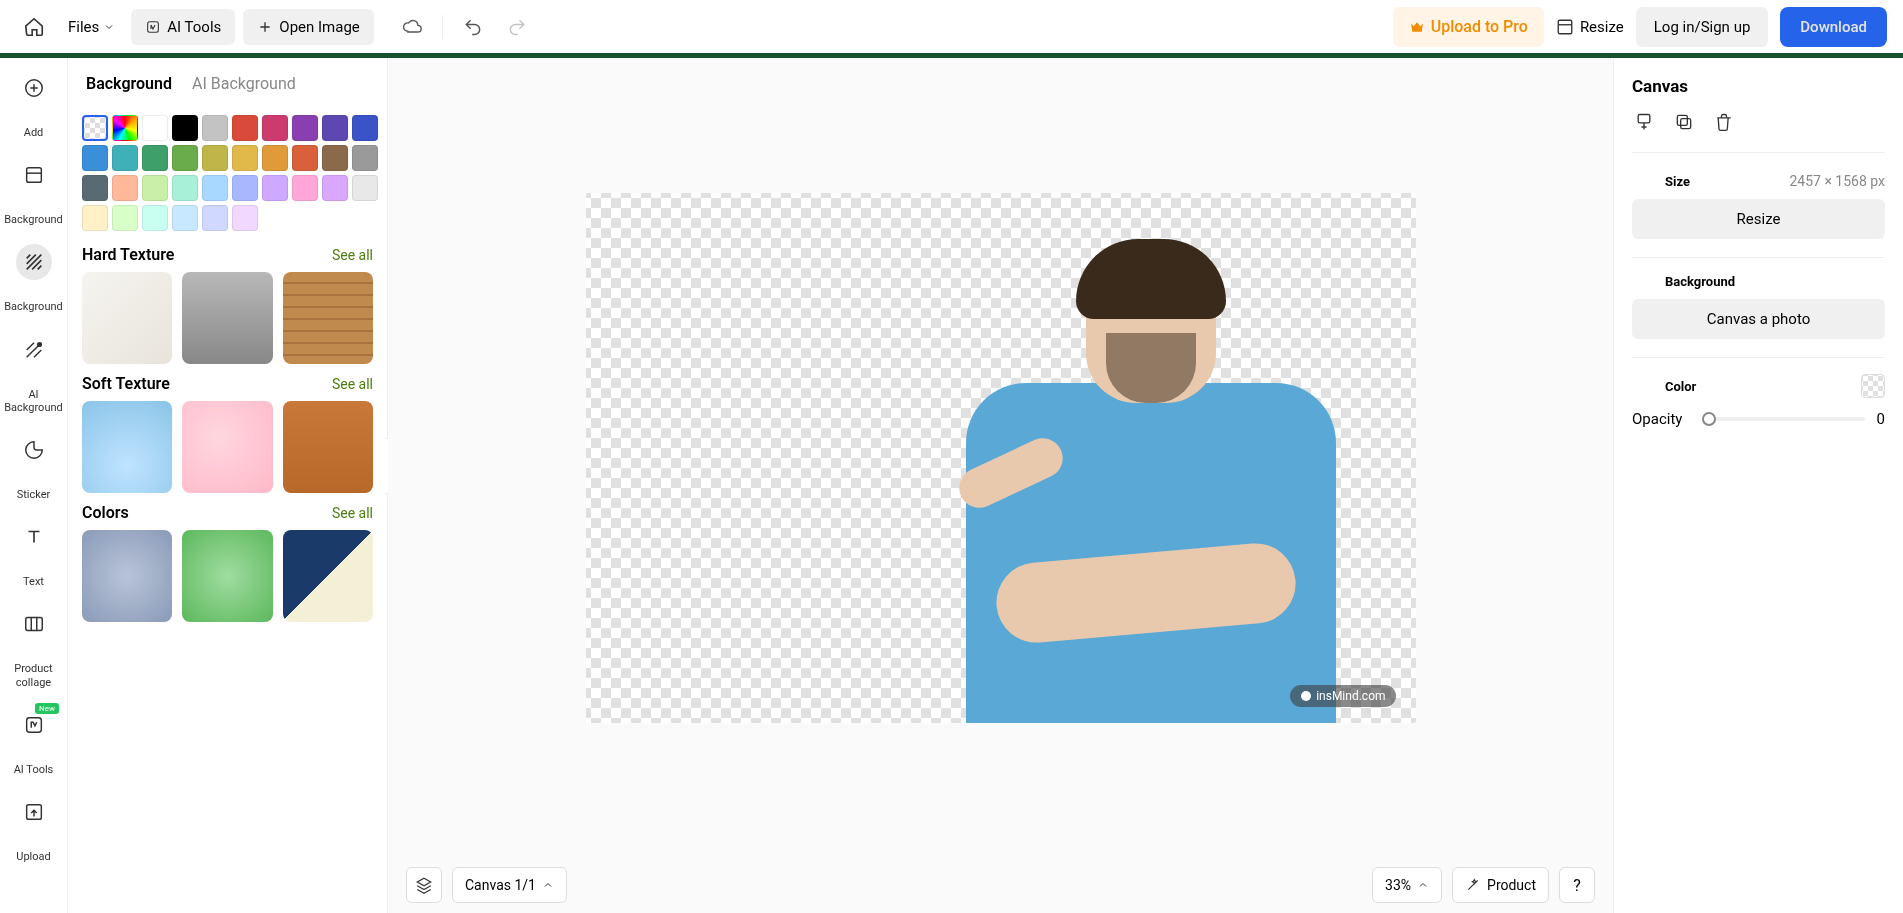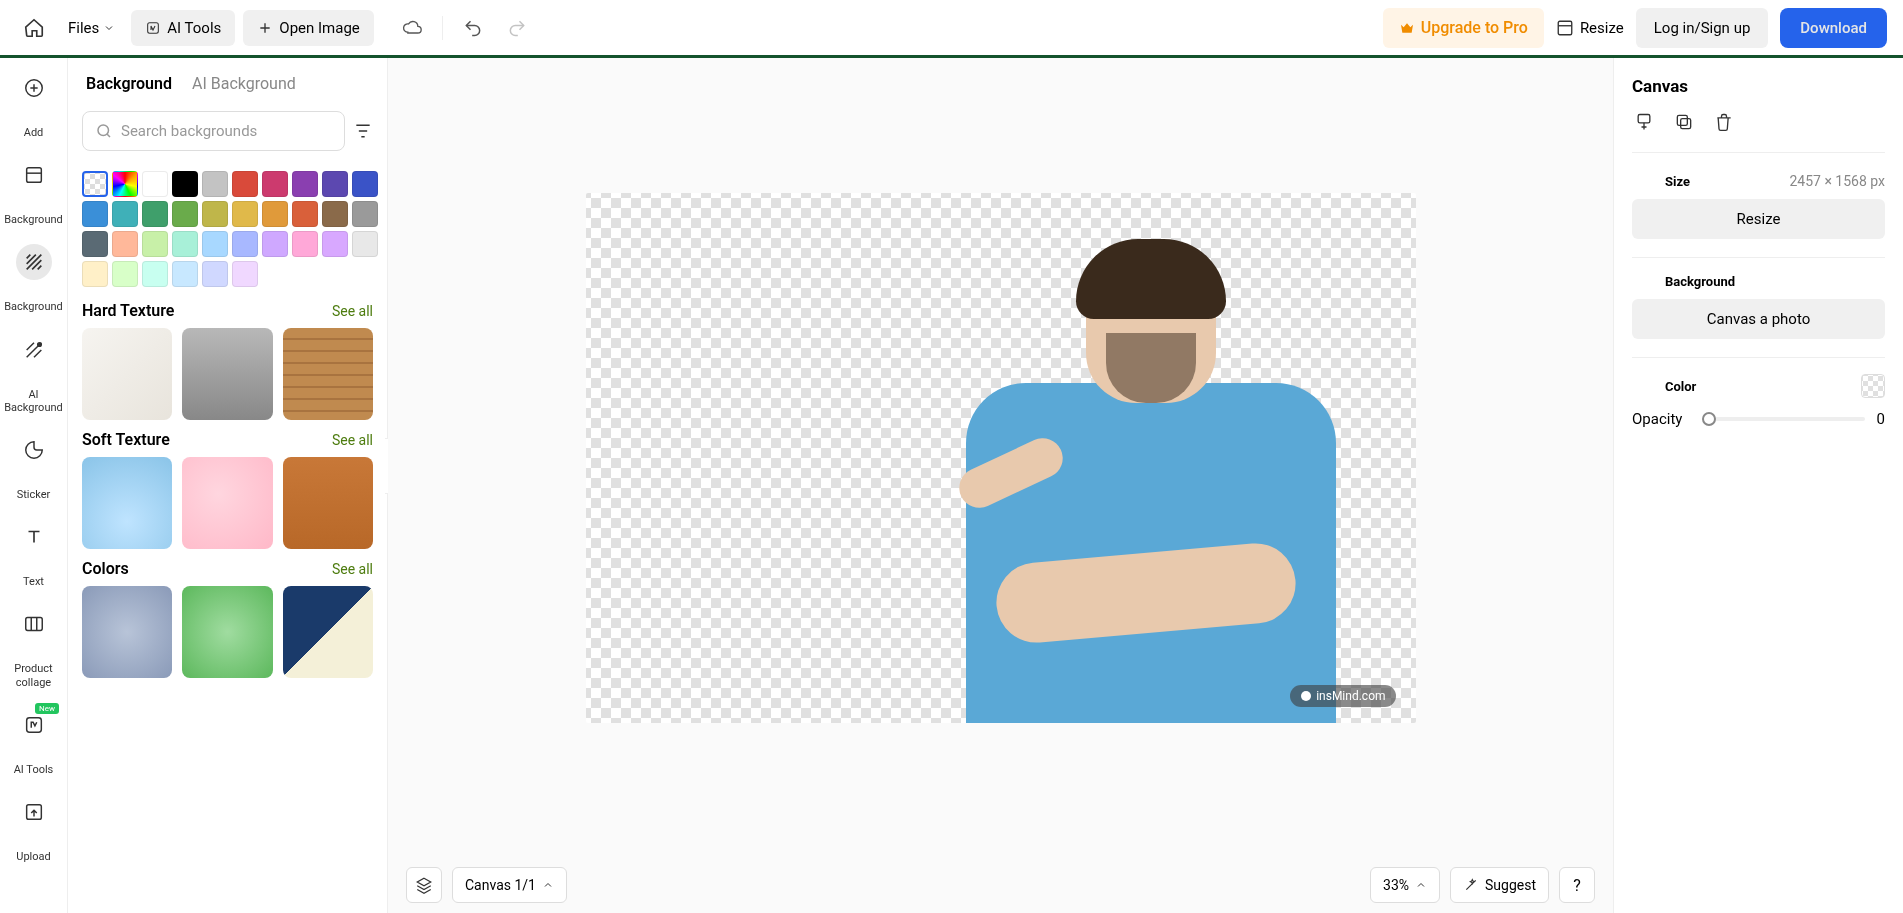--- a/index.html
+++ b/index.html
@@ -1,19 +1,19 @@
 <!DOCTYPE html>
 <html><head>
 <meta charset="utf-8">
 <style>
 * { margin: 0; padding: 0; box-sizing: border-box; font-family: -apple-system, BlinkMacSystemFont, "Segoe UI", Roboto, sans-serif; }
 body { width: 1903px; height: 913px; overflow: hidden; background: #fff; display: flex; flex-direction: column; }
 
 
-.topbar { height: 58px; display: flex; align-items: center; padding: 0 16px; border-bottom: 3px solid #14532d; gap: 24px; }
+.topbar { height: 58px; display: flex; align-items: center; padding: 0 16px; border-bottom: 5px solid #14532d; gap: 24px; }
 .topbar .left { display: flex; align-items: center; gap: 8px; }
 .topbar .right { margin-left: auto; display: flex; align-items: center; gap: 12px; }
 .icon-btn { width: 36px; height: 36px; display: flex; align-items: center; justify-content: center; border-radius: 6px; cursor: pointer; }
 .pill-btn { height: 36px; padding: 0 14px; display: flex; align-items: center; gap: 6px; border-radius: 6px; font-size: 15px; cursor: pointer; }
 .pill-btn.grey { background: #f0f0f0; }
 .files-btn { height: 36px; padding: 0 8px; display: flex; align-items: center; gap: 4px; font-size: 15px; cursor: pointer; }
 .upgrade-btn { background: #fff4e6; color: #f08c00; font-weight: 500; padding: 0 16px; height: 40px; border-radius: 6px; display: flex; align-items: center; gap: 6px; }
 .resize-btn { display: flex; align-items: center; gap: 6px; font-size: 15px; cursor: pointer; }
 .login-btn { background: #f0f0f0; padding: 0 18px; height: 40px; border-radius: 6px; display: flex; align-items: center; font-size: 15px; }
 .download-btn { background: #2563eb; color: #e5e5e5; padding: 0 20px; height: 40px; border-radius: 8px; display: flex; align-items: center; font-size: 15px; font-weight: 500; }
@@ -132,21 +132,21 @@
           <path d="m15 14 5-5-5-5"></path>
           <path d="M20 9H10a6 6 0 0 0 0 12h3"></path>
         </svg>
     </div>
   </div>
   <div class="right">
     <div class="upgrade-btn">
       <svg width="16" height="16" viewBox="0 0 24 24" fill="#f08c00">
           <path d="M3 7l4 4 5-6 5 6 4-4-2 12H5z"></path>
         </svg>
-      <span>Upgrade to Pro</span>
+      <span>Upload to Pro</span>
     </div>
     <div class="resize-btn">
       <svg width="18" height="18" viewBox="0 0 24 24" fill="none" stroke="#333" stroke-width="1.8">
           <rect x="3" y="3" width="18" height="18" rx="2"></rect>
           <path d="M3 9h18"></path>
         </svg>
       <span>Resize</span>
     </div>
     <div class="login-btn">
       <span>Log in/Sign up</span>
@@ -238,32 +238,20 @@
           </svg>
         </div>
       <span>Upload</span>
     </div>
   </div>
 
   <div class="side-panel">
     <div class="panel-tabs">
       <div class="tab active">Background</div>
       <div class="tab">AI Background</div>
-    </div>
-    <div class="panel-search">
-      <div class="search-wrap">
-        <svg width="18" height="18" viewBox="0 0 24 24" fill="none" stroke="#999" stroke-width="2">
-            <circle cx="11" cy="11" r="7"></circle>
-            <path d="m20 20-4-4"></path>
-          </svg>
-        <span>Search backgrounds</span>
-      </div>
-      <svg class="filter-icon" width="20" height="20" viewBox="0 0 24 24" fill="none" stroke="#333" stroke-width="1.8">
-          <path d="M4 5h16M7 12h10M10 19h4"></path>
-        </svg>
     </div>
     <div class="panel-content">
       <div class="swatch-grid" id="swatch-grid">
           <div class="swatch transparent"></div>
           <div class="swatch rainbow"></div>
           <div class="swatch" style="background: rgb(255, 255, 255);"></div>
           <div class="swatch" style="background: rgb(0, 0, 0);"></div>
           <div class="swatch" style="background: rgb(195, 195, 195);"></div>
           <div class="swatch" style="background: rgb(217, 74, 58);"></div>
           <div class="swatch" style="background: rgb(204, 58, 110);"></div>
@@ -368,21 +356,21 @@
       <div class="chip">
         <span>33%</span>
         <svg width="12" height="12" viewBox="0 0 24 24" fill="none" stroke="#333" stroke-width="2">
             <path d="m6 15 6-6 6 6"></path>
           </svg>
       </div>
       <div class="chip">
         <svg width="16" height="16" viewBox="0 0 24 24" fill="none" stroke="#333" stroke-width="1.8">
             <path d="M5 19 19 5M14 4l1 2 2 1-2 1-1 2-1-2-2-1 2-1z"></path>
           </svg>
-        <span>Suggest</span>
+        <span>Product</span>
       </div>
       <div class="bottom-icon">
         <span>?</span>
       </div>
     </div>
   </div>
 
   <div class="right-panel">
     <h2>Canvas</h2>
     <div class="rp-row-icons">

